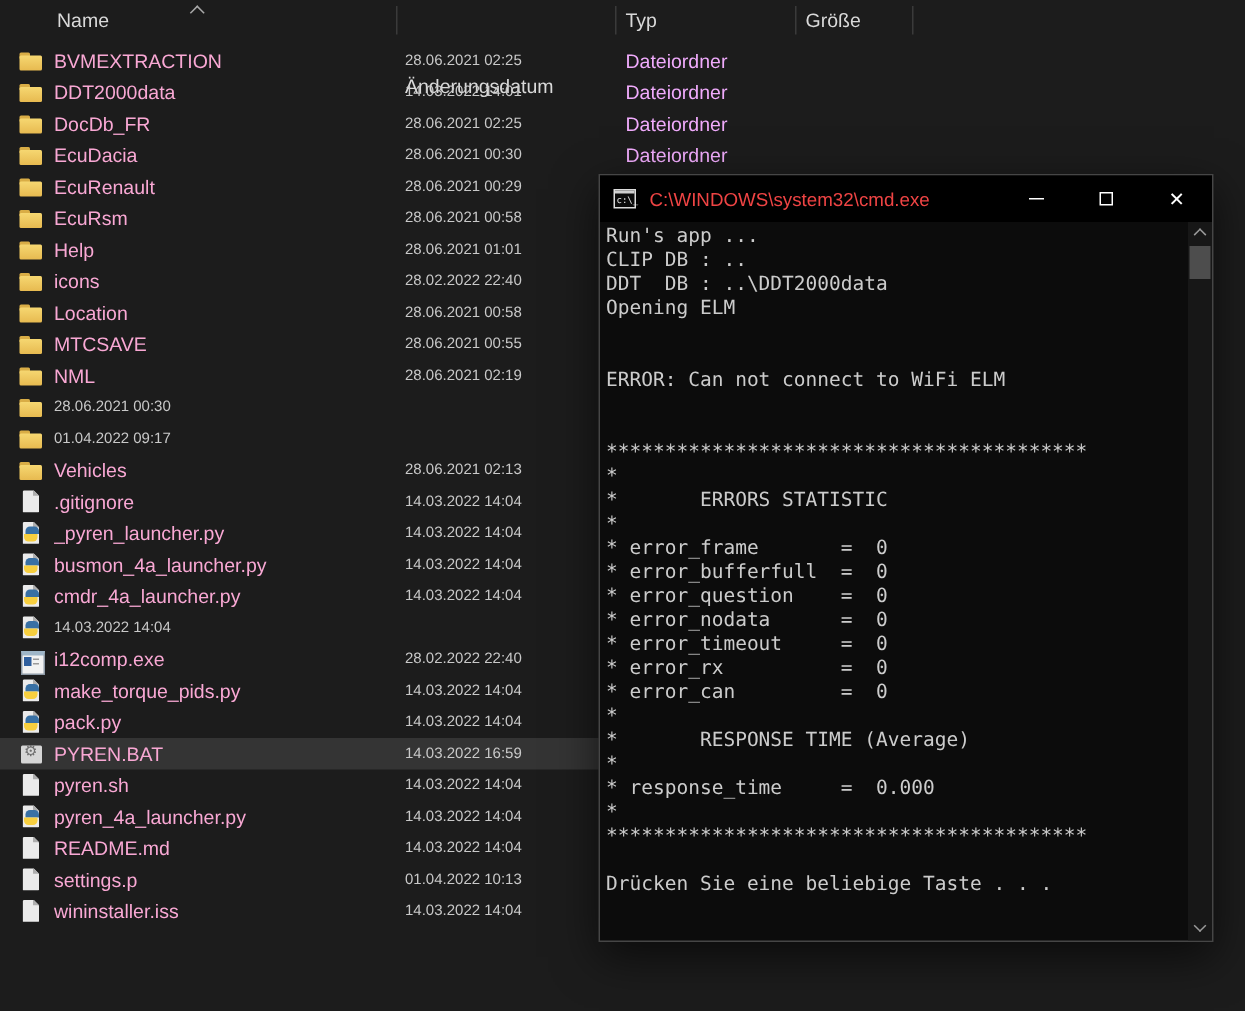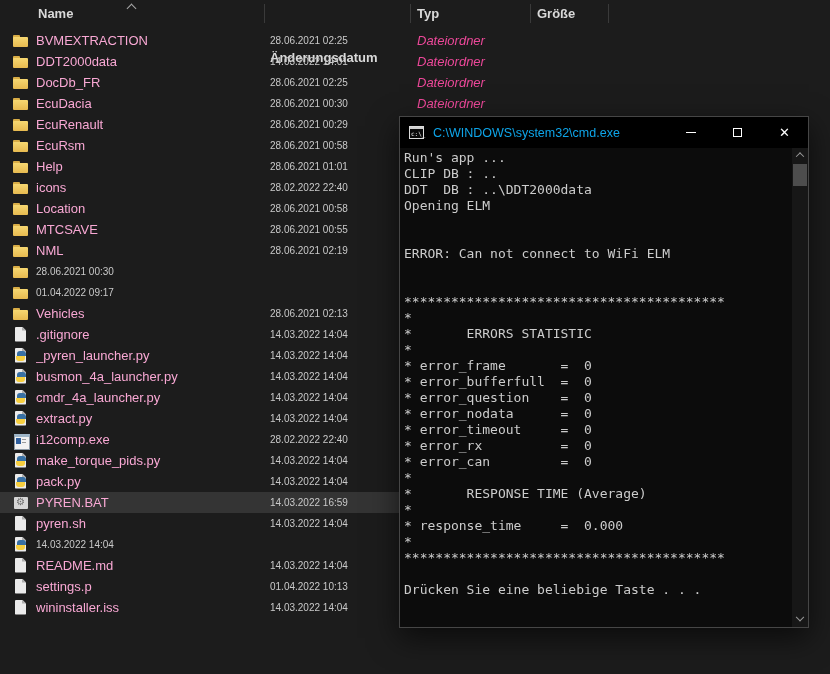--- a/index.html
+++ b/index.html
@@ -2,41 +2,41 @@
 <html><head>
 <meta charset="utf-8">
 <style>
   * { box-sizing: border-box; }
   html,body { margin:0; padding:0; }
   body { width:830px; height:674px; background:#1c1c1c; overflow:hidden;
          font-family:"Liberation Sans", sans-serif; }
   .screen { position:relative; width:830px; height:674px; background:#1c1c1c; }
 
   
-  .ex-header { position:absolute; left:0; top:0; width:830px; height:27px;font-weight:bold; }
+  .ex-header { position:absolute; left:0; top:0; width:830px; height:27px; }
   .col-label { position:absolute; top:0; height:27px; line-height:27px;
                font-size:13px; color:#d9d9d9; cursor:default; }
   .col-name  { left:38px; }
   .col-date  { left:270px;margin-top:44px; }
   .col-type  { left:417px; }
   .col-size  { left:537px; }
   .col-sep { position:absolute; top:4px; width:1px; height:19px; background:#3a3a3a; }
   .sep1 { left:264px; } .sep2 { left:410px; } .sep3 { left:530px; } .sep4 { left:608px; }
   .sort-chevron { position:absolute; left:128px; top:5px; width:7px; height:7px;
                   border-left:1px solid #a8a8a8; border-top:1px solid #a8a8a8;
                   transform:rotate(45deg); }
 
   
   .file-list { position:absolute; left:0; top:30px; width:612px; }
   .row { display:flex; align-items:center; height:21px; width:612px; }
   .row.selected { background:#343434;align-items:center; }
   .cell-name { margin-left:7px; flex:0 0 227px; font-size:13px; color:#f9a8d4;
                white-space:nowrap; overflow:hidden; }
   .cell-date { margin-left:7px; flex:0 0 140px; font-size:10px; color:#c9c9c9; white-space:nowrap; }
-  .cell-type { margin-left:7px; flex:1 1 auto; font-size:13px; color:#ec4899; white-space:nowrap;font-style:italic; }
+  .cell-type { margin-left:7px; flex:1 1 auto; font-size:13px; color:#f0abfc; white-space:nowrap; }
 
   
   .icon { position:relative; margin-left:13px; flex:0 0 16px; width:16px; height:16px; }
   
   .icon.folder::before { content:""; position:absolute; left:0; top:2px; width:7px; height:4px;
                          background:#d9ad46; border-radius:1px 1px 0 0; }
   .icon.folder::after  { content:""; position:absolute; left:0; top:4px; width:15px; height:10px;
                          background:linear-gradient(#f6d771,#e7ba50); border-radius:1px; }
   
   .icon.file::before { content:""; position:absolute; left:2px; top:0; width:11px; height:15px;
@@ -64,21 +64,21 @@
   
   .cmd { position:absolute; left:399px; top:116px; width:410px; height:512px;
          background:#0c0c0c; border:1px solid #464646;
          box-shadow:0 10px 28px rgba(0,0,0,0.6); }
   .cmd-titlebar { position:relative; height:31px; background:#000; display:flex; align-items:center; }
   .cmd-icon { margin-left:9px; width:15px; height:13px; border:1px solid #dcdcdc;
               background:#0a0a0a; position:relative; }
   .cmd-icon::before { content:""; position:absolute; left:0; top:0; width:13px; height:2px; background:#cfcfcf; }
   .cmd-icon::after  { content:"c:\\_"; position:absolute; left:1px; top:3px;
                       font:6px "DejaVu Sans Mono", monospace; color:#e8e8e8; letter-spacing:0; }
-  .cmd-title { margin-left:9px; color:#0ea5e9; font-size:12.5px; white-space:nowrap; }
+  .cmd-title { margin-left:9px; color:#ef4444; font-size:12.5px; white-space:nowrap; }
   .cmd-controls { margin-left:auto; display:flex; height:31px; }
   .ctl { width:47px; height:31px; display:flex; align-items:center; justify-content:center; cursor:default; }
   .ctl-min-glyph { width:10px; height:1px; background:#fff; }
   .ctl-max-glyph { width:9px; height:9px; border:1px solid #fff; }
   .ctl.close { color:#fff; font-size:13px; line-height:31px; }
 
   .console { position:relative; height:479px; overflow:hidden; }
   .console pre { margin:0; padding:2px 18px 0 4px;
                  font:13px/16px "DejaVu Sans Mono", monospace; color:#cccccc; }
   .scrollbar { position:absolute; right:0; top:0; width:16px; height:479px; background:#171717; }
@@ -221,21 +221,20 @@
         </span>
       <span class="cell-name">cmdr_4a_launcher.py</span>
       <span class="cell-date">14.03.2022 14:04</span>
       <span class="cell-type"></span>
     </div>
       <div class="row">
       <span class="icon file py">
           <i class="py-top"></i>
           <i class="py-bottom"></i>
         </span>
-      <span class="cell-name">extract.py</span>
       <span class="cell-date">14.03.2022 14:04</span>
       <span class="cell-type"></span>
     </div>
       <div class="row">
       <span class="icon exe">
           <i class="exe-blue"></i>
           <i class="exe-line"></i>
         </span>
       <span class="cell-name">i12comp.exe</span>
       <span class="cell-date">28.02.2022 22:40</span>
@@ -269,20 +268,21 @@
       <span class="icon file"></span>
       <span class="cell-name">pyren.sh</span>
       <span class="cell-date">14.03.2022 14:04</span>
       <span class="cell-type"></span>
     </div>
       <div class="row">
       <span class="icon file py">
           <i class="py-top"></i>
           <i class="py-bottom"></i>
         </span>
+      <span class="cell-name">pyren_4a_launcher.py</span>
       <span class="cell-date">14.03.2022 14:04</span>
       <span class="cell-type"></span>
     </div>
       <div class="row">
       <span class="icon file"></span>
       <span class="cell-name">README.md</span>
       <span class="cell-date">14.03.2022 14:04</span>
       <span class="cell-type"></span>
     </div>
       <div class="row">

